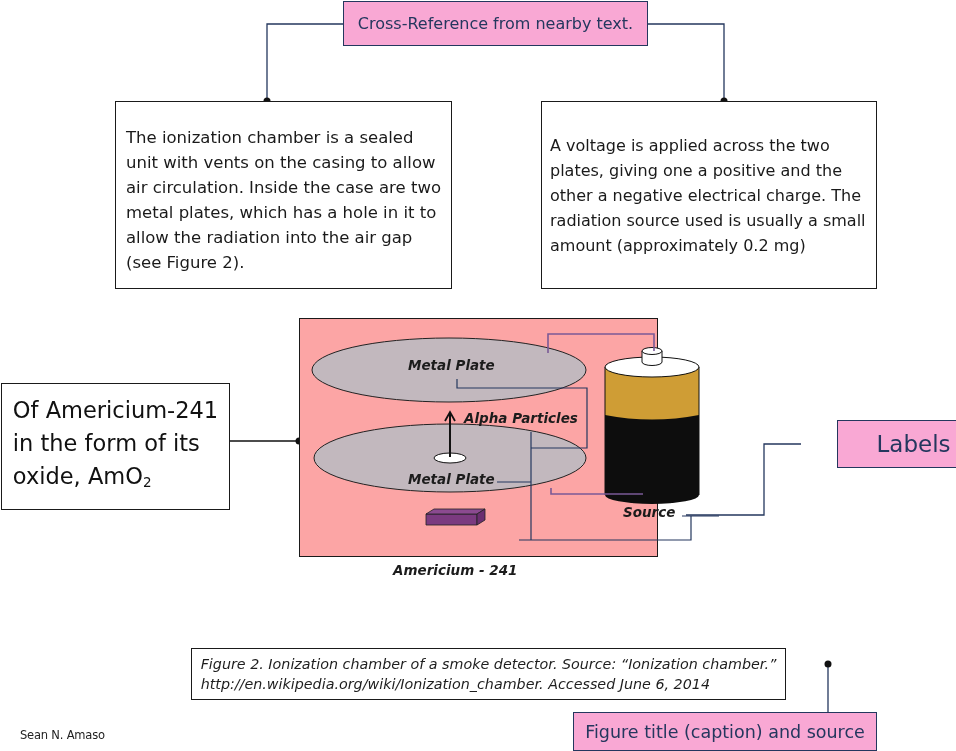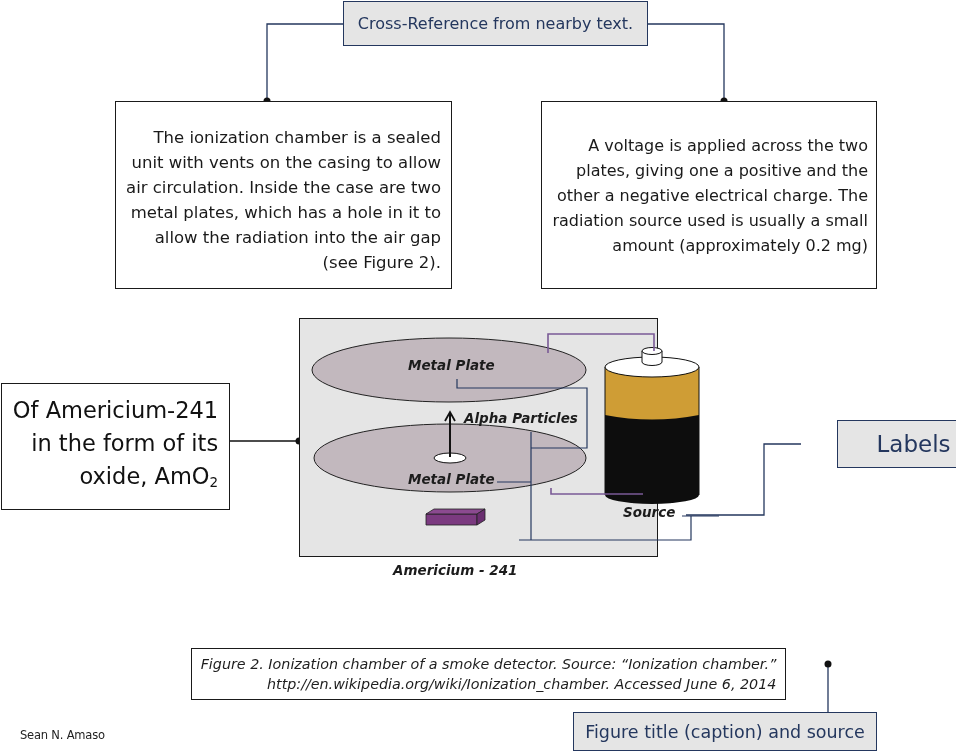--- a/index.html
+++ b/index.html
@@ -1,36 +1,36 @@
 <!DOCTYPE html>
 <html><head>
   <meta charset="utf-8">
   <style>
     html, body { margin: 0; padding: 0; background: #ffffff; }
     body { width: 956px; height: 751px; position: relative; overflow: hidden;
            font-family: "DejaVu Sans", sans-serif; }
     .abs { position: absolute; box-sizing: border-box; }
-    .navy-box { border: 1.5px solid #24375e; background: #e5e5e5; color: #24375e;
+    .navy-box { border: 1.5px solid #24375e; background: #f9a8d4; color: #24375e;
                 display: flex; align-items: center; justify-content: center; text-align: center; }
     .black-box { border: 1.5px solid #1a1a1a; background: #fff; color: #1a1a1a;
-                 display: flex; align-items: center; justify-content: center; text-align: right; }
+                 display: flex; align-items: center; justify-content: center; text-align: left; }
     #xref { left: 343px; top: 1px; width: 305px; height: 45px; font-size: 16px; }
     #text-left { left: 115px; top: 101px; width: 337px; height: 188px;
                  font-size: 16.5px; line-height: 25px; padding: 10px 10px 0 10px; }
     #text-right { left: 541px; top: 101px; width: 336px; height: 188px;
                   font-size: 16px; line-height: 25px; padding: 0 8px 0 8px; }
     #americium-box { left: 1px; top: 383px; width: 229px; height: 127px;
                      font-size: 22.5px; line-height: 33px; color: #111; }
     #labels-box { left: 801px; top: 420px; width: 153px; height: 48px; font-size: 23px; margin-left: 36px; }
     #caption-box { left: 191px; top: 648px; width: 595px; height: 52px;
                    font-size: 14.3px; line-height: 20px; color: #1e1e1e; font-style: italic; }
     #caption-title-box { left: 573px; top: 712px; width: 304px; height: 39px; font-size: 17.5px; }
     #author { left: 20px; top: 728px; font-size: 11.5px; color: #222; letter-spacing: -0.2px; }
     #diagram-frame { left: 299px; top: 318px; width: 359px; height: 239px;
-                     border: 1.5px solid #1a1a1a; background: #e5e5e5; }
+                     border: 1.5px solid #1a1a1a; background: #fca5a5; }
     .lbl { position: absolute; font-style: italic; font-weight: bold; font-size: 13.5px;
            color: #1c1c1c; white-space: nowrap; }
     svg#wires { position: absolute; left: 0; top: 0; width: 956px; height: 751px; pointer-events: none; }
     sub { font-size: 0.6em; vertical-align: -0.25em; }
   </style>
 </head>
 <body>
 
 <svg id="wires" viewBox="0 0 956 751">
   <g stroke="#24375e" stroke-width="1.3" fill="none">

